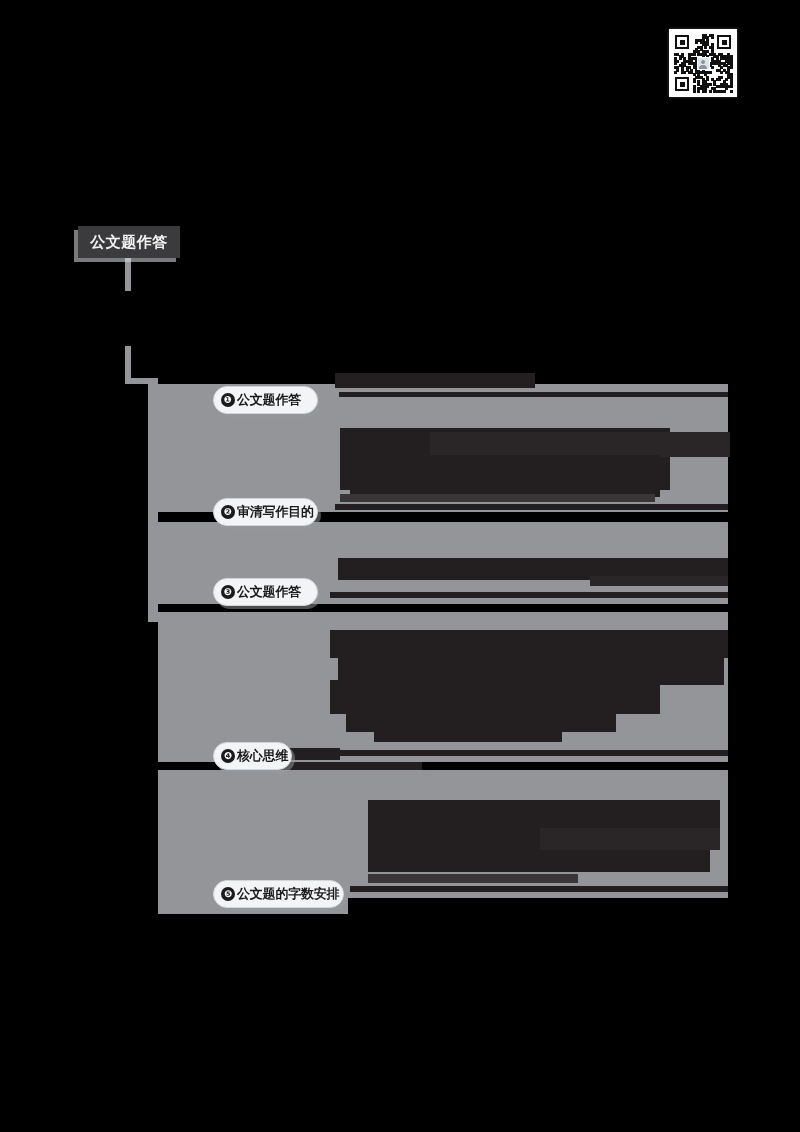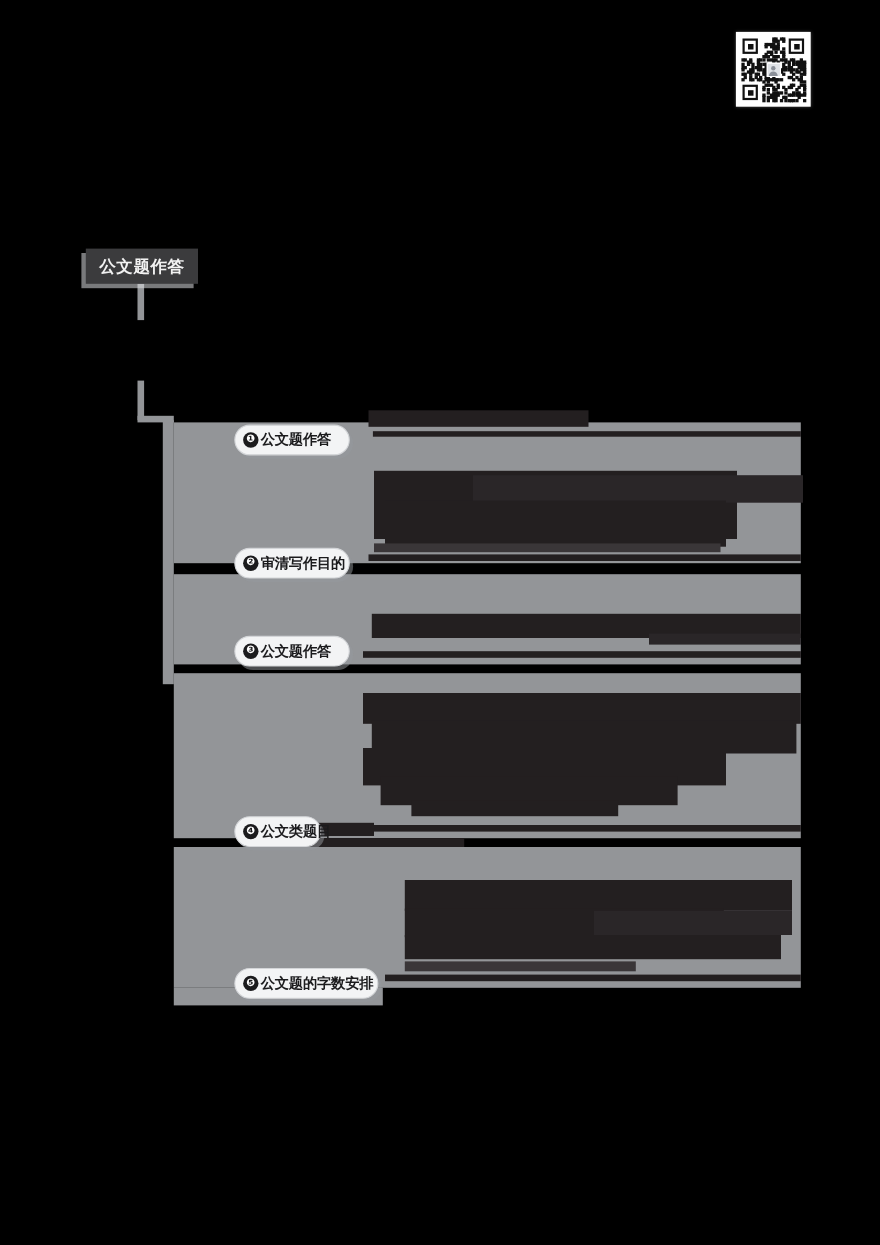--- a/index.html
+++ b/index.html
@@ -486,21 +486,21 @@
     <span class="ptxt">审清写作目的</span>
   </div>
 
   <div class="pill" style="left:213px;top:578px;width:105px;">
     <span class="num">❸</span>
     <span class="ptxt">公文题作答</span>
   </div>
 
   <div class="pill" style="left:213px;top:742px;width:79px;">
     <span class="num">❹</span>
-    <span class="ptxt">公文类题目</span>
+    <span class="ptxt">核心思维</span>
   </div>
 
   <div class="pill" style="left:213px;top:880px;width:131px;">
     <span class="num">❺</span>
     <span class="ptxt">公文题的字数安排</span>
   </div>
 
 </div>
 
 </body></html>

